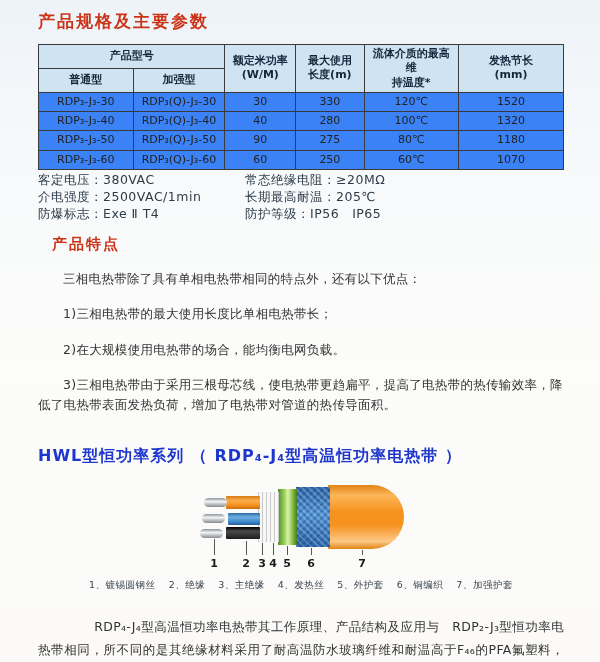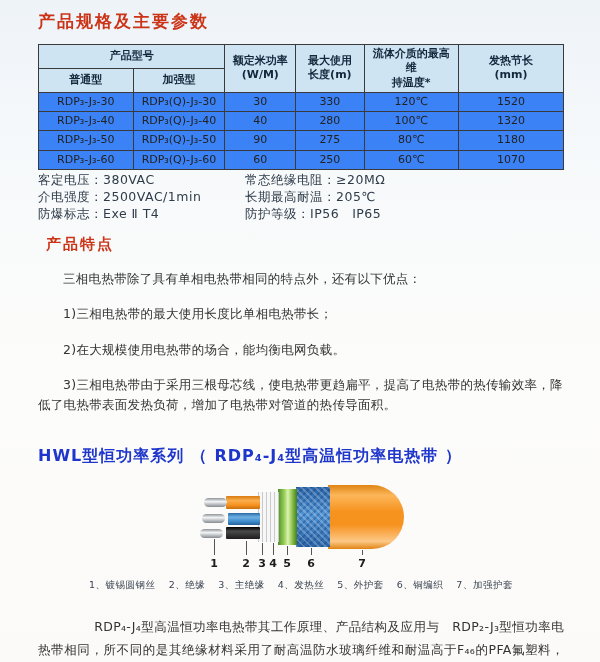--- a/index.html
+++ b/index.html
@@ -20,21 +20,21 @@
     font-size:11px; padding:2px 3px; line-height:1.3;
   }
   table.spec th { background:#cfe4f3; color:#14283c; font-weight:600; }
   table.spec td { background:#3b82f6; color:#222; height:19px; }
   .pre { white-space:pre-line; }
   col.c1{width:18%} col.c2{width:17.5%} col.c3{width:13.5%} col.c4{width:13%} col.c5{width:18%} col.c6{width:20%}
 
   .specs-grid { margin-top:2px; display:grid; grid-template-columns:207px auto; row-gap:0; font-size:12.5px; color:#2e3b49; }
   .specs-grid span { letter-spacing:0.5px; }
 
-  .feat-title { font-size:15px; font-weight:bold; color:#cc3418; letter-spacing:2px; margin:12px 0 6px 8px; }
+  .feat-title { font-size:15px; font-weight:bold; color:#cc3418; letter-spacing:2px; margin:12px 0 6px 14px; }
   .para { font-size:12.5px; line-height:1.62; color:#333; margin:15px 0; letter-spacing:0.3px; }
   .indent { text-indent:2em; }
 
   .series-title { margin-top:31px; font-size:16px; font-weight:bold; color:#1e36cc; letter-spacing:1px; }
 
   .diagram { position:relative; height:92px; margin:16px -36px 0 -38px; width:600px; }
   .diagram div, .diagram span { position:absolute; }
   .jacket { left:328px; top:2px; width:76px; height:64px; border-radius:0 32px 32px 0;
     background:linear-gradient(180deg,#e08414 0%,#fcb659 16%,#f6921e 42%,#f6921e 62%,#fdc887 88%,#e08414 100%); }
   .braid { left:296px; top:4px; width:34px; height:60px;

